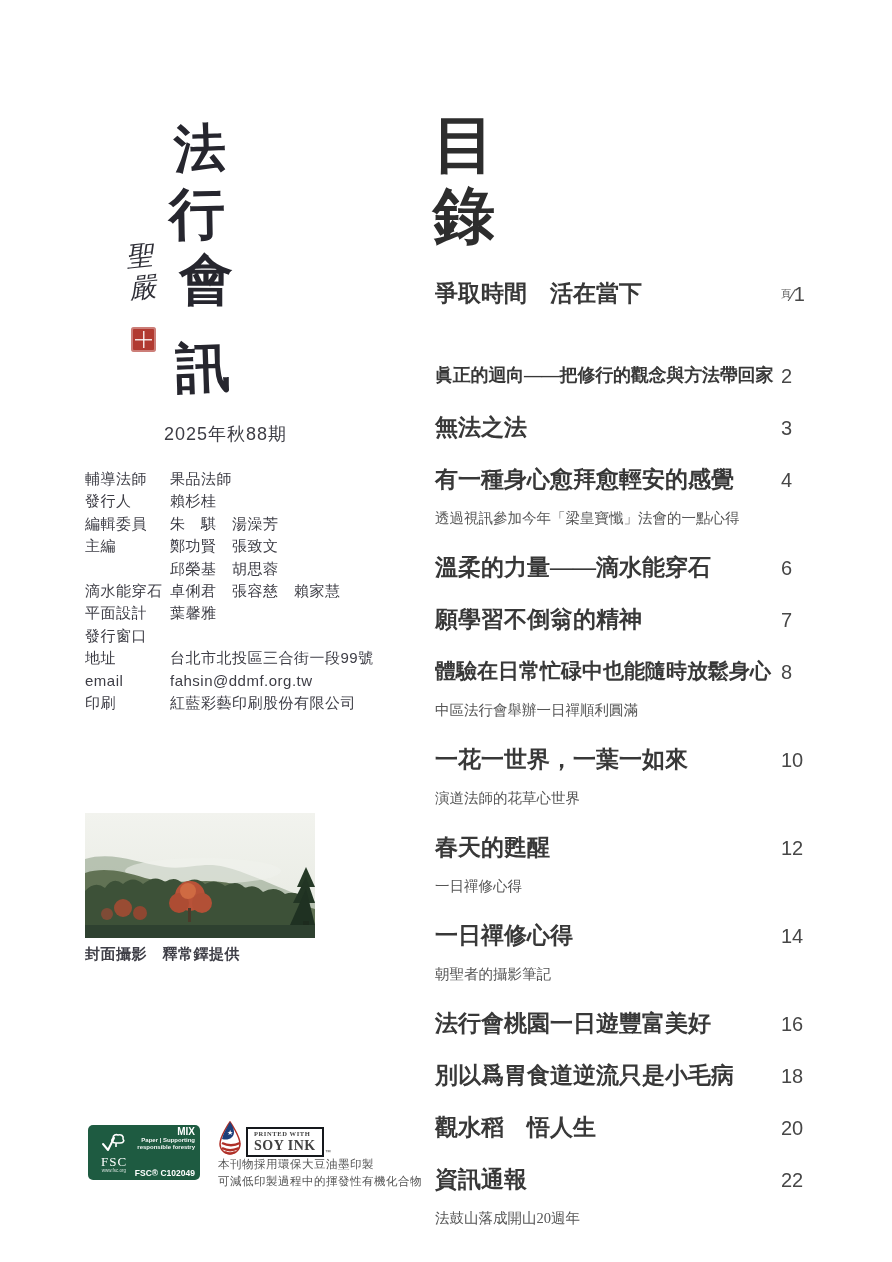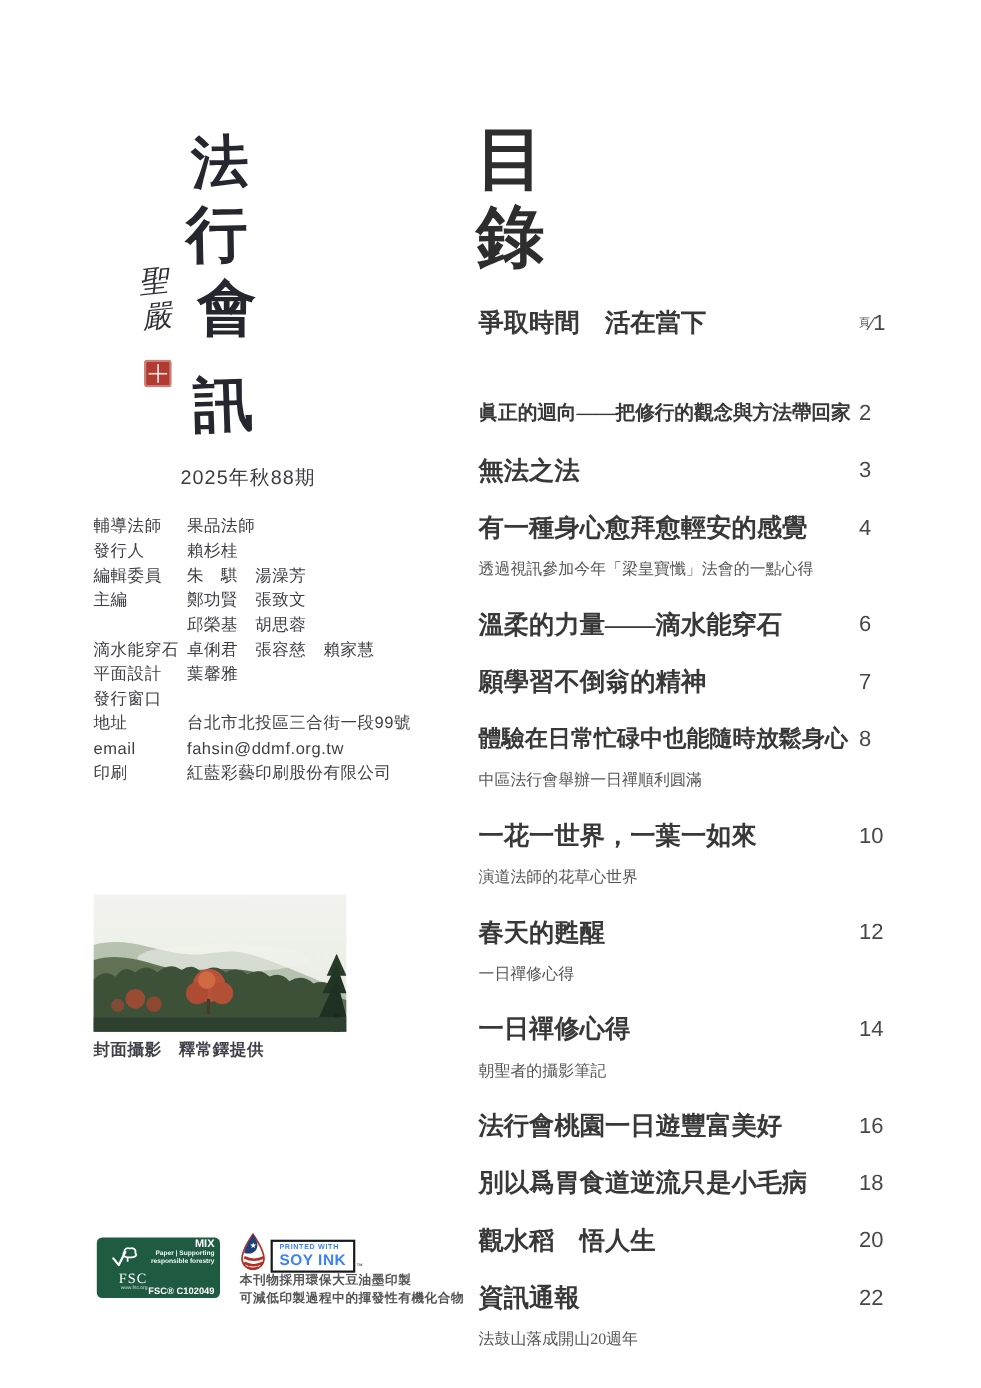--- a/index.html
+++ b/index.html
@@ -34,34 +34,34 @@
   .staff .lbl{width:85px;flex:0 0 85px;letter-spacing:.5px;}
   .staff .val{flex:1;letter-spacing:.5px;}
 
   
   .photo{position:absolute;left:85px;top:813px;width:230px;height:125px;display:block;}
   .caption{position:absolute;left:85px;top:945px;font-size:15px;font-weight:700;color:#3f3f47;letter-spacing:.5px;}
 
   
   .fsc{position:absolute;left:88px;top:1125px;width:112px;height:55px;background:#1e5b41;border-radius:5px;
        display:flex;align-items:center;color:#fff;box-sizing:border-box;padding:4px 5px 4px 6px;}
-  .fsc-left{width:40px;text-align:right;}
+  .fsc-left{width:40px;text-align:center;}
   .fsc-left .brand{font-family:"Liberation Serif",serif;font-size:13px;line-height:12px;letter-spacing:1px;}
   .fsc-left .site{font-size:4.5px;line-height:6px;opacity:.8;}
   .fsc-right{flex:1;text-align:right;}
   .fsc-right .mix{font-size:10px;font-weight:700;line-height:11px;}
   .fsc-right .tg{font-size:6px;line-height:7px;font-weight:700;opacity:.95;}
   .fsc-right .code{font-size:8.5px;font-weight:700;line-height:12px;margin-top:16px;}
 
   .soy{position:absolute;left:218px;top:1121px;display:flex;align-items:flex-start;}
-  .soy-box{border:2.5px solid #15181c;padding:1px 6px 2px 6px;margin-left:4px;margin-top:6px;color:#3b82f6;}
+  .soy-box{border:2.5px solid #15181c;padding:1px 6px 2px 6px;margin-left:4px;margin-top:6px;color:#404040;font-family:Liberation Serif, serif;}
   .soy-box .pw{font-size:6.5px;font-weight:700;letter-spacing:.6px;line-height:8px;}
   .soy-box .brand{font-size:14px;font-weight:700;letter-spacing:.5px;line-height:15px;}
   .soy-tm{font-size:6px;color:#444;align-self:flex-end;margin:0 0 2px 1px;}
-  .soy-note{position:absolute;left:218px;top:1156px;font-size:11.5px;line-height:17px;color:#555;letter-spacing:.5px;font-weight:bold;}
+  .soy-note{position:absolute;left:218px;top:1156px;font-size:11.5px;line-height:17px;color:#555;letter-spacing:.5px;}
 
   
   .toc-title{position:absolute;left:433px;top:110px;font-family:"Liberation Serif","DejaVu Serif",serif;
              font-weight:700;color:#2d2d2d;}
   .toc-title span{display:block;font-size:62px;line-height:71px;}
 
   .entries{position:absolute;left:435px;top:281px;width:405px;}
   .entry{position:relative;margin-bottom:27px;}
   .entry.first{margin-bottom:57px;}
   .entry .t{display:block;max-width:344px;font-family:"Liberation Serif","DejaVu Serif",serif;

